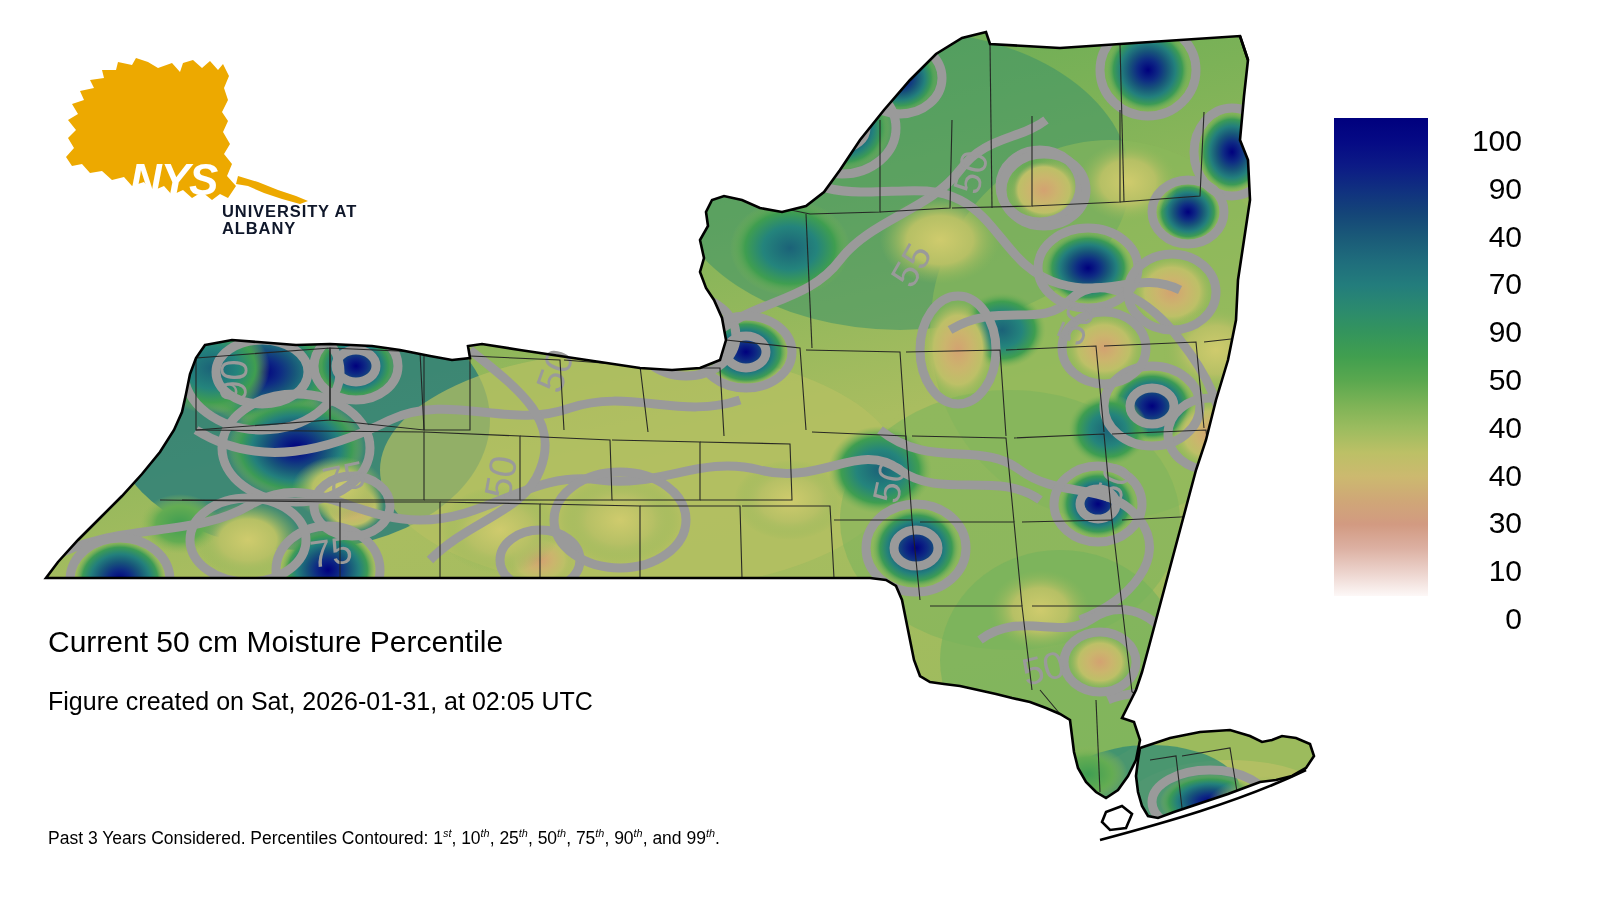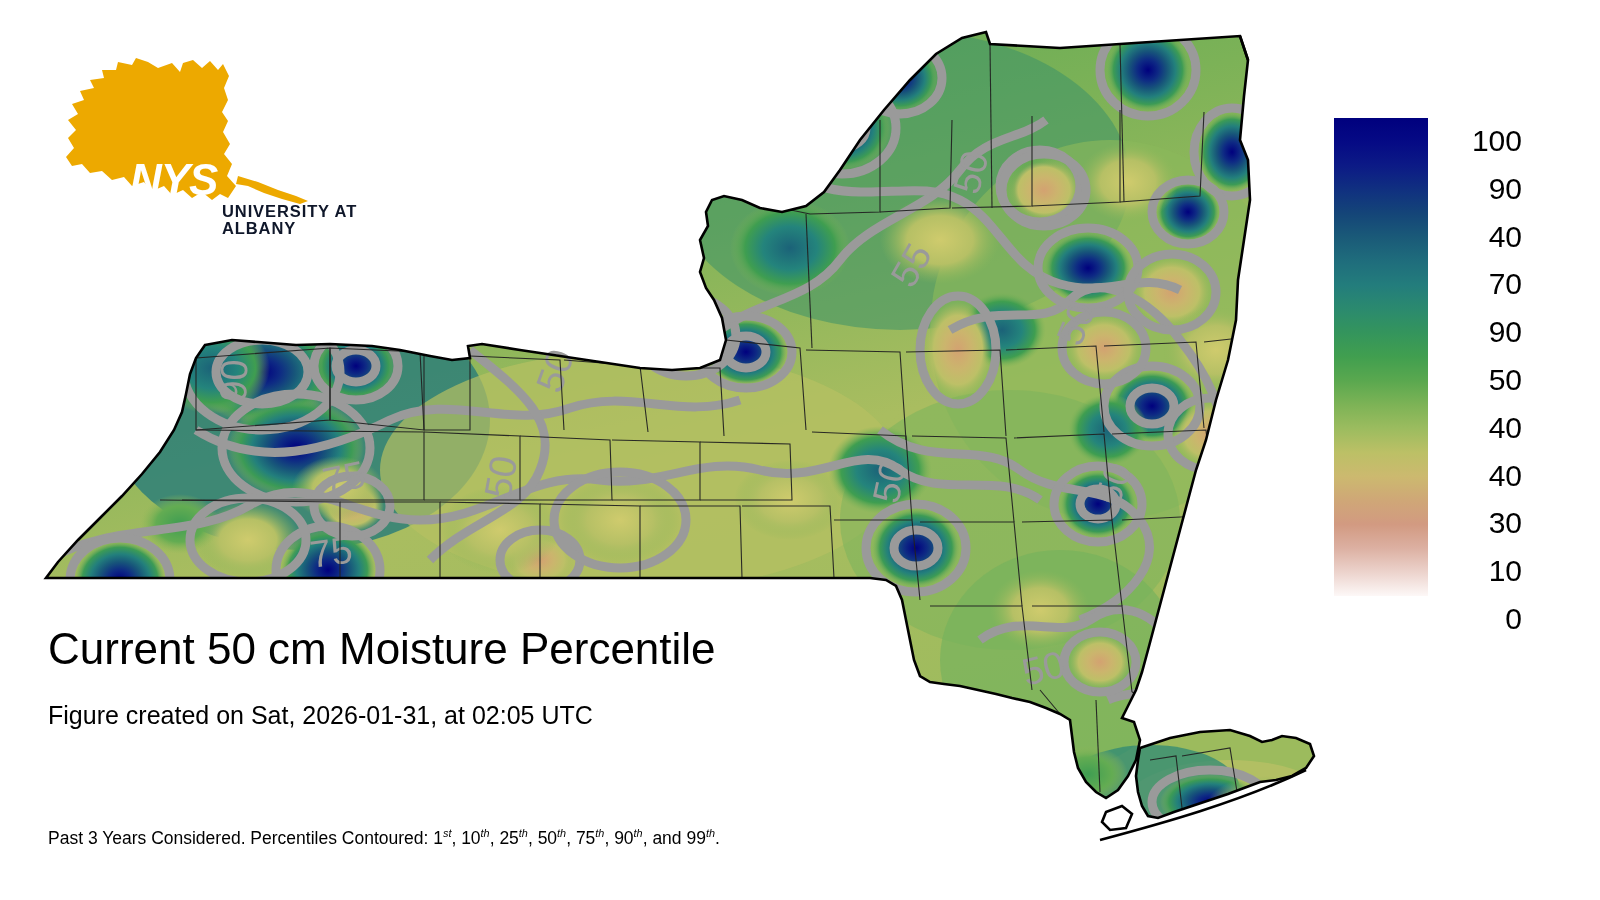--- a/index.html
+++ b/index.html
@@ -108,21 +108,21 @@
   }
 
   
   #caption-block {
     position: absolute;
     left: 48px;
     top: 626px;
     width: 1020px;
   }
   #title-main {
-    font-size: 44px;
+    font-size: 30px;
     line-height: 1.05;
     color: #000;
     white-space: nowrap;
   }
   .caption-line {
     font-size: 25px;
     line-height: 1.05;
     margin-top: 30px;
     color: #000;
     white-space: nowrap;

